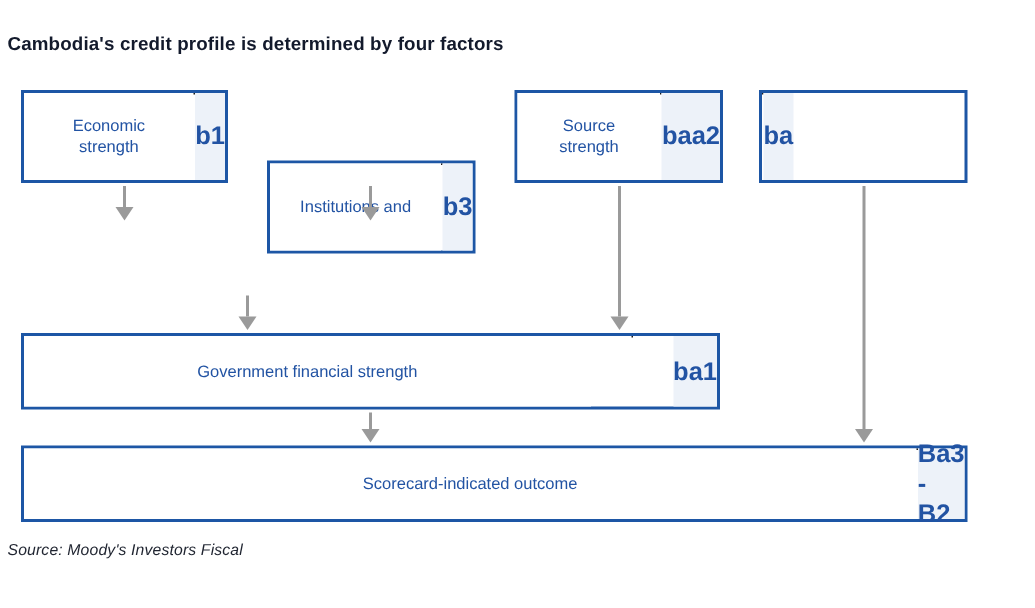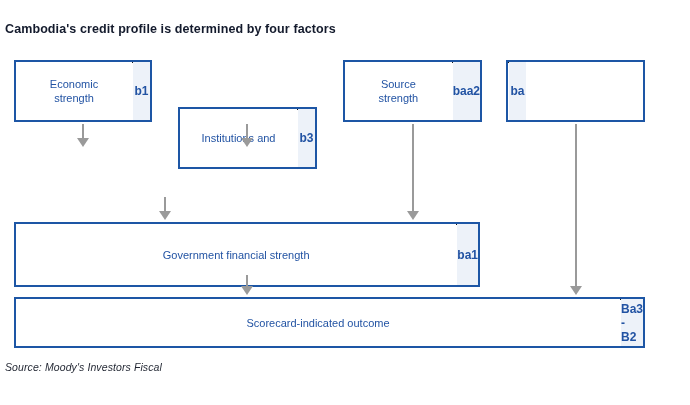--- a/index.html
+++ b/index.html
@@ -15,21 +15,21 @@
     position:absolute;border:2px solid #1d56a5;background:#ffffff;
     display:flex;flex-direction:row;box-sizing:border-box;
   }
   .box .label{
     flex:1;display:flex;flex-direction:column;align-items:center;justify-content:center;
     color:#2253a3;font-size:11px;line-height:14px;text-align:center;background:#ffffff;
   }
   .box .sep{height:1px;background:#1a1a1a;flex:0 0 1px;}
   .box .value{
     flex:0 0 17px;display:flex;align-items:center;justify-content:center;
-    background:#edf2f9;color:#2253a3;font-size:12px;font-weight:bold;
+    background:#edf2f9;color:#2253a3;font-size:17px;font-weight:bold;
   }
   .wide .value{flex:0 0 18px;}
   .arrow-line{position:absolute;width:2px;background:#9a9a9a;}
   .arrow-head{
     position:absolute;width:0;height:0;
     border-left:6px solid transparent;border-right:6px solid transparent;
     border-top:9px solid #9a9a9a;
   }
   .source{
     position:absolute;left:5px;top:361px;font-size:10.5px;font-style:italic;
@@ -83,21 +83,21 @@
   <div class="arrow-line" style="left:412px;top:124px;height:87px;"></div>
   <div class="arrow-head" style="left:407px;top:211px;"></div>
 
   <div class="arrow-line" style="left:575px;top:124px;height:162px;"></div>
   <div class="arrow-head" style="left:570px;top:286px;"></div>
 
 
   <div class="arrow-line" style="left:164px;top:197px;height:14px;"></div>
   <div class="arrow-head" style="left:159px;top:211px;"></div>
 
-  <div class="box wide" style="left:14px;top:222px;width:466px;height:65px;">
+  <div class="box wide" style="left:14px;top:222px;width:466px;height:51px;gap:27px;">
     <div class="label">
       <span>Government financial strength</span>
     </div>
     <div class="sep"></div>
     <div class="value">ba1</div>
   </div>
 
   <div class="arrow-line" style="left:246px;top:275px;height:11px;"></div>
   <div class="arrow-head" style="left:241px;top:286px;"></div>
 

